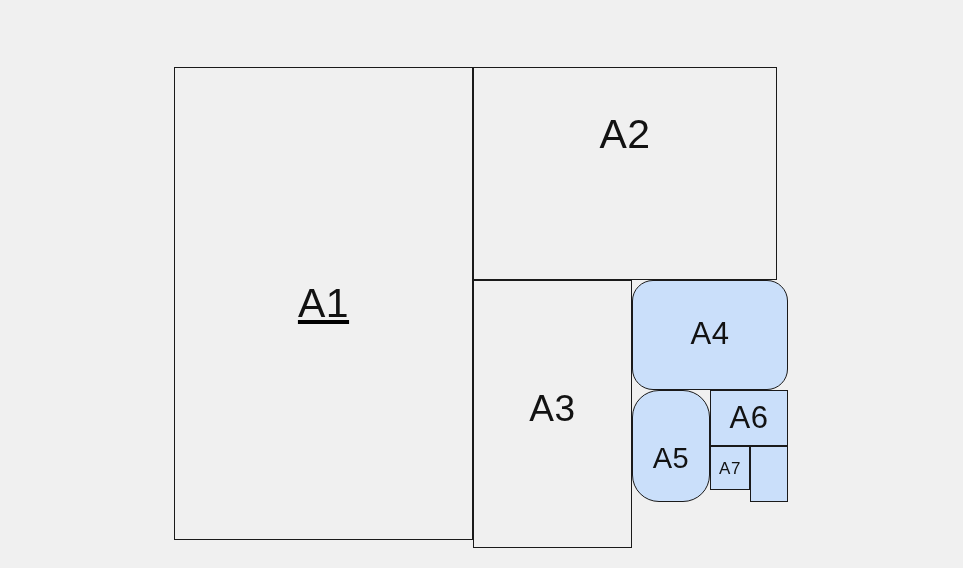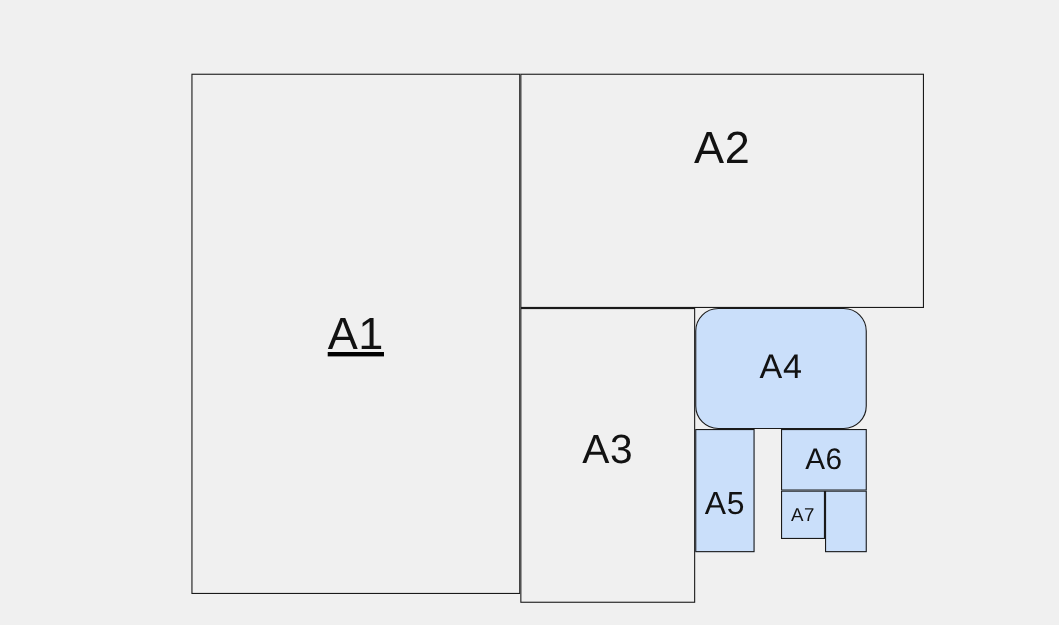--- a/index.html
+++ b/index.html
@@ -49,35 +49,35 @@
     white-space: nowrap;
     user-select: none;
   }
 
   
   .fill-plain { background: #f0f0f0; }
   .fill-blue  { background: #cadffa; }
 
   
   #cell-a1 { left: 0px;   top: 0px;   width: 299px; height: 473px; text-decoration: underline; }
-  #cell-a2 { left: 299px; top: 0px;   width: 367px; height: 213px; }
+  #cell-a2 { left: 299px; top: 0px;   width: 304px; height: 213px; }
   #cell-a3 { left: 299px; top: 213px; width: 159px; height: 268px; }
   #cell-a4 { left: 458px; top: 213px; width: 156px; height: 110px; border-radius: 21px; }
-  #cell-a5 { left: 458px; top: 323px; width:  54px; height: 112px; }
+  #cell-a5 { left: 458px; top: 323px; width:  78px; height: 112px; border-radius: 27px; }
   #cell-a6 { left: 536px; top: 323px; width:  78px; height:  56px; }
   #cell-a7 { left: 536px; top: 379px; width:  40px; height:  44px; }
   #cell-a8 { left: 576px; top: 379px; width:  38px; height:  56px; }
 
   
   #cell-a1 .label { font-size: 41px; }
   #cell-a2 .label { font-size: 41px; }
   #cell-a3 .label { font-size: 37px; }
   #cell-a4 .label { font-size: 31px; }
   #cell-a5 .label { font-size: 29px; }
-  #cell-a6 .label { font-size: 27px; }
+  #cell-a6 .label { font-size: 31px; }
   #cell-a7 .label { font-size: 17px; }
   #cell-a8 .label { font-size: 14px; }
 
   
   #cell-a1 { align-items: center; }
   #cell-a2 .label { position: relative; top: -39px; }
   #cell-a3 .label { position: relative; top:  -6px; }
   #cell-a4 .label { position: relative; top:  -2px; }
   #cell-a5 .label { position: relative; top:  12px; }
   #cell-a6 .label { position: relative; top:  -1px; }

